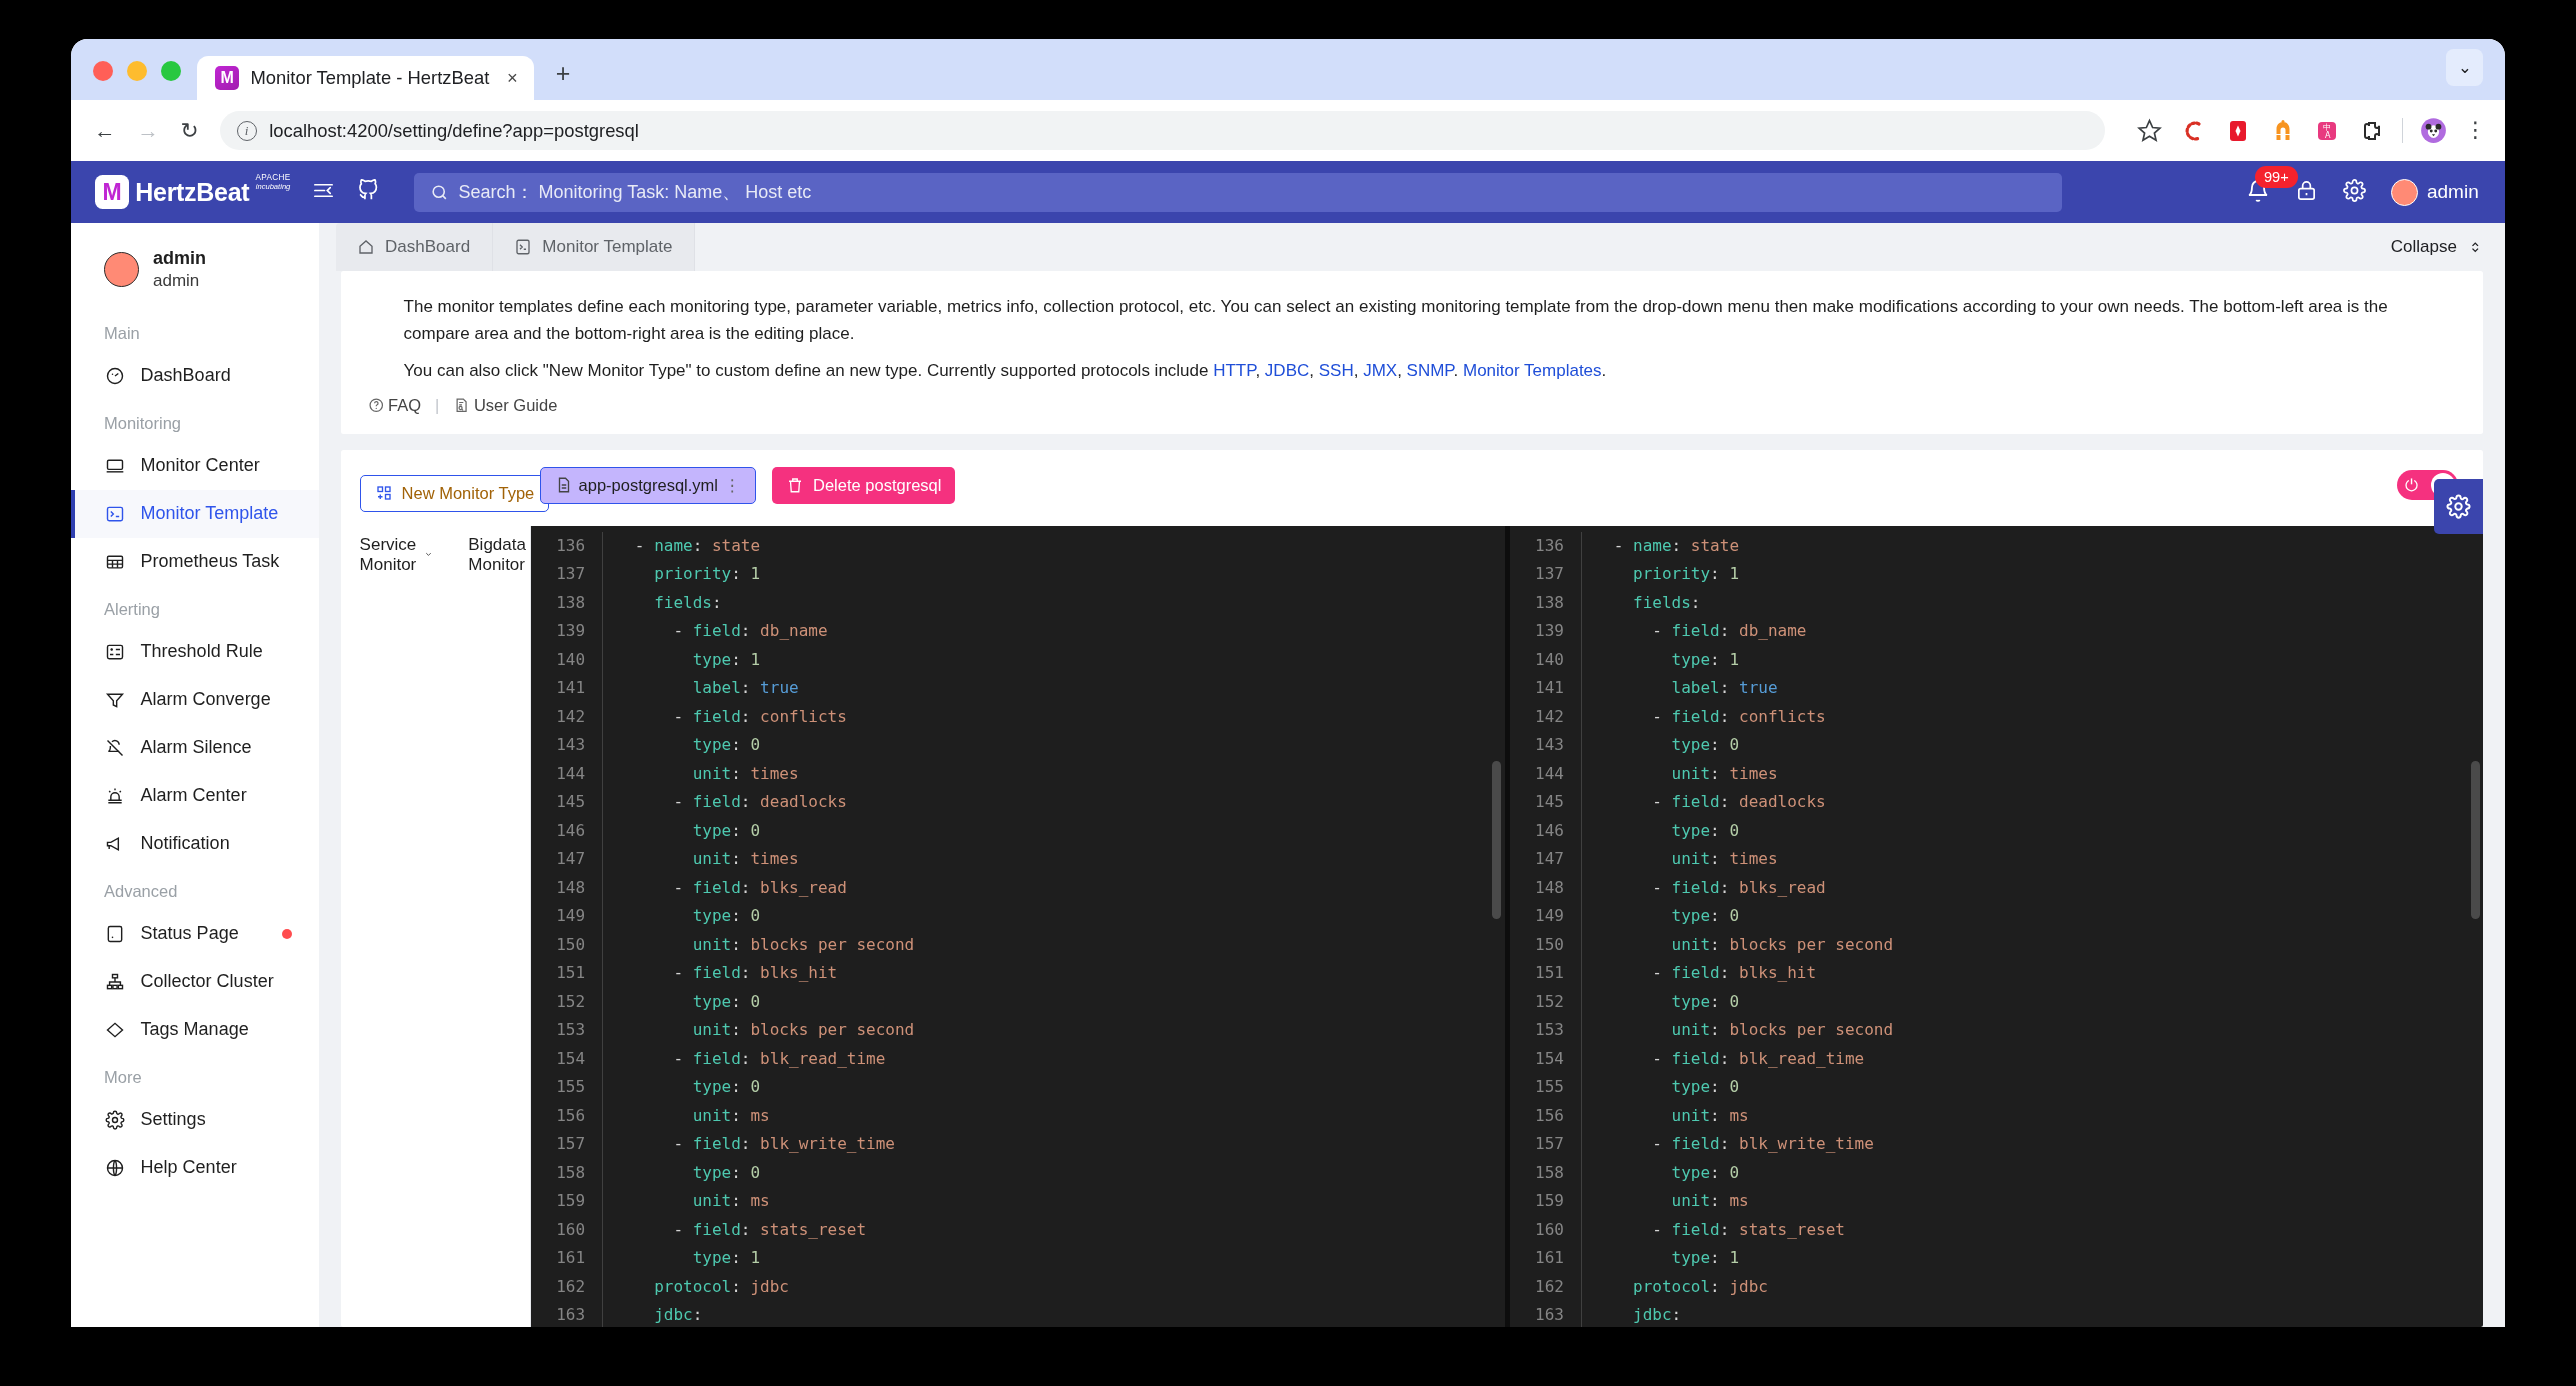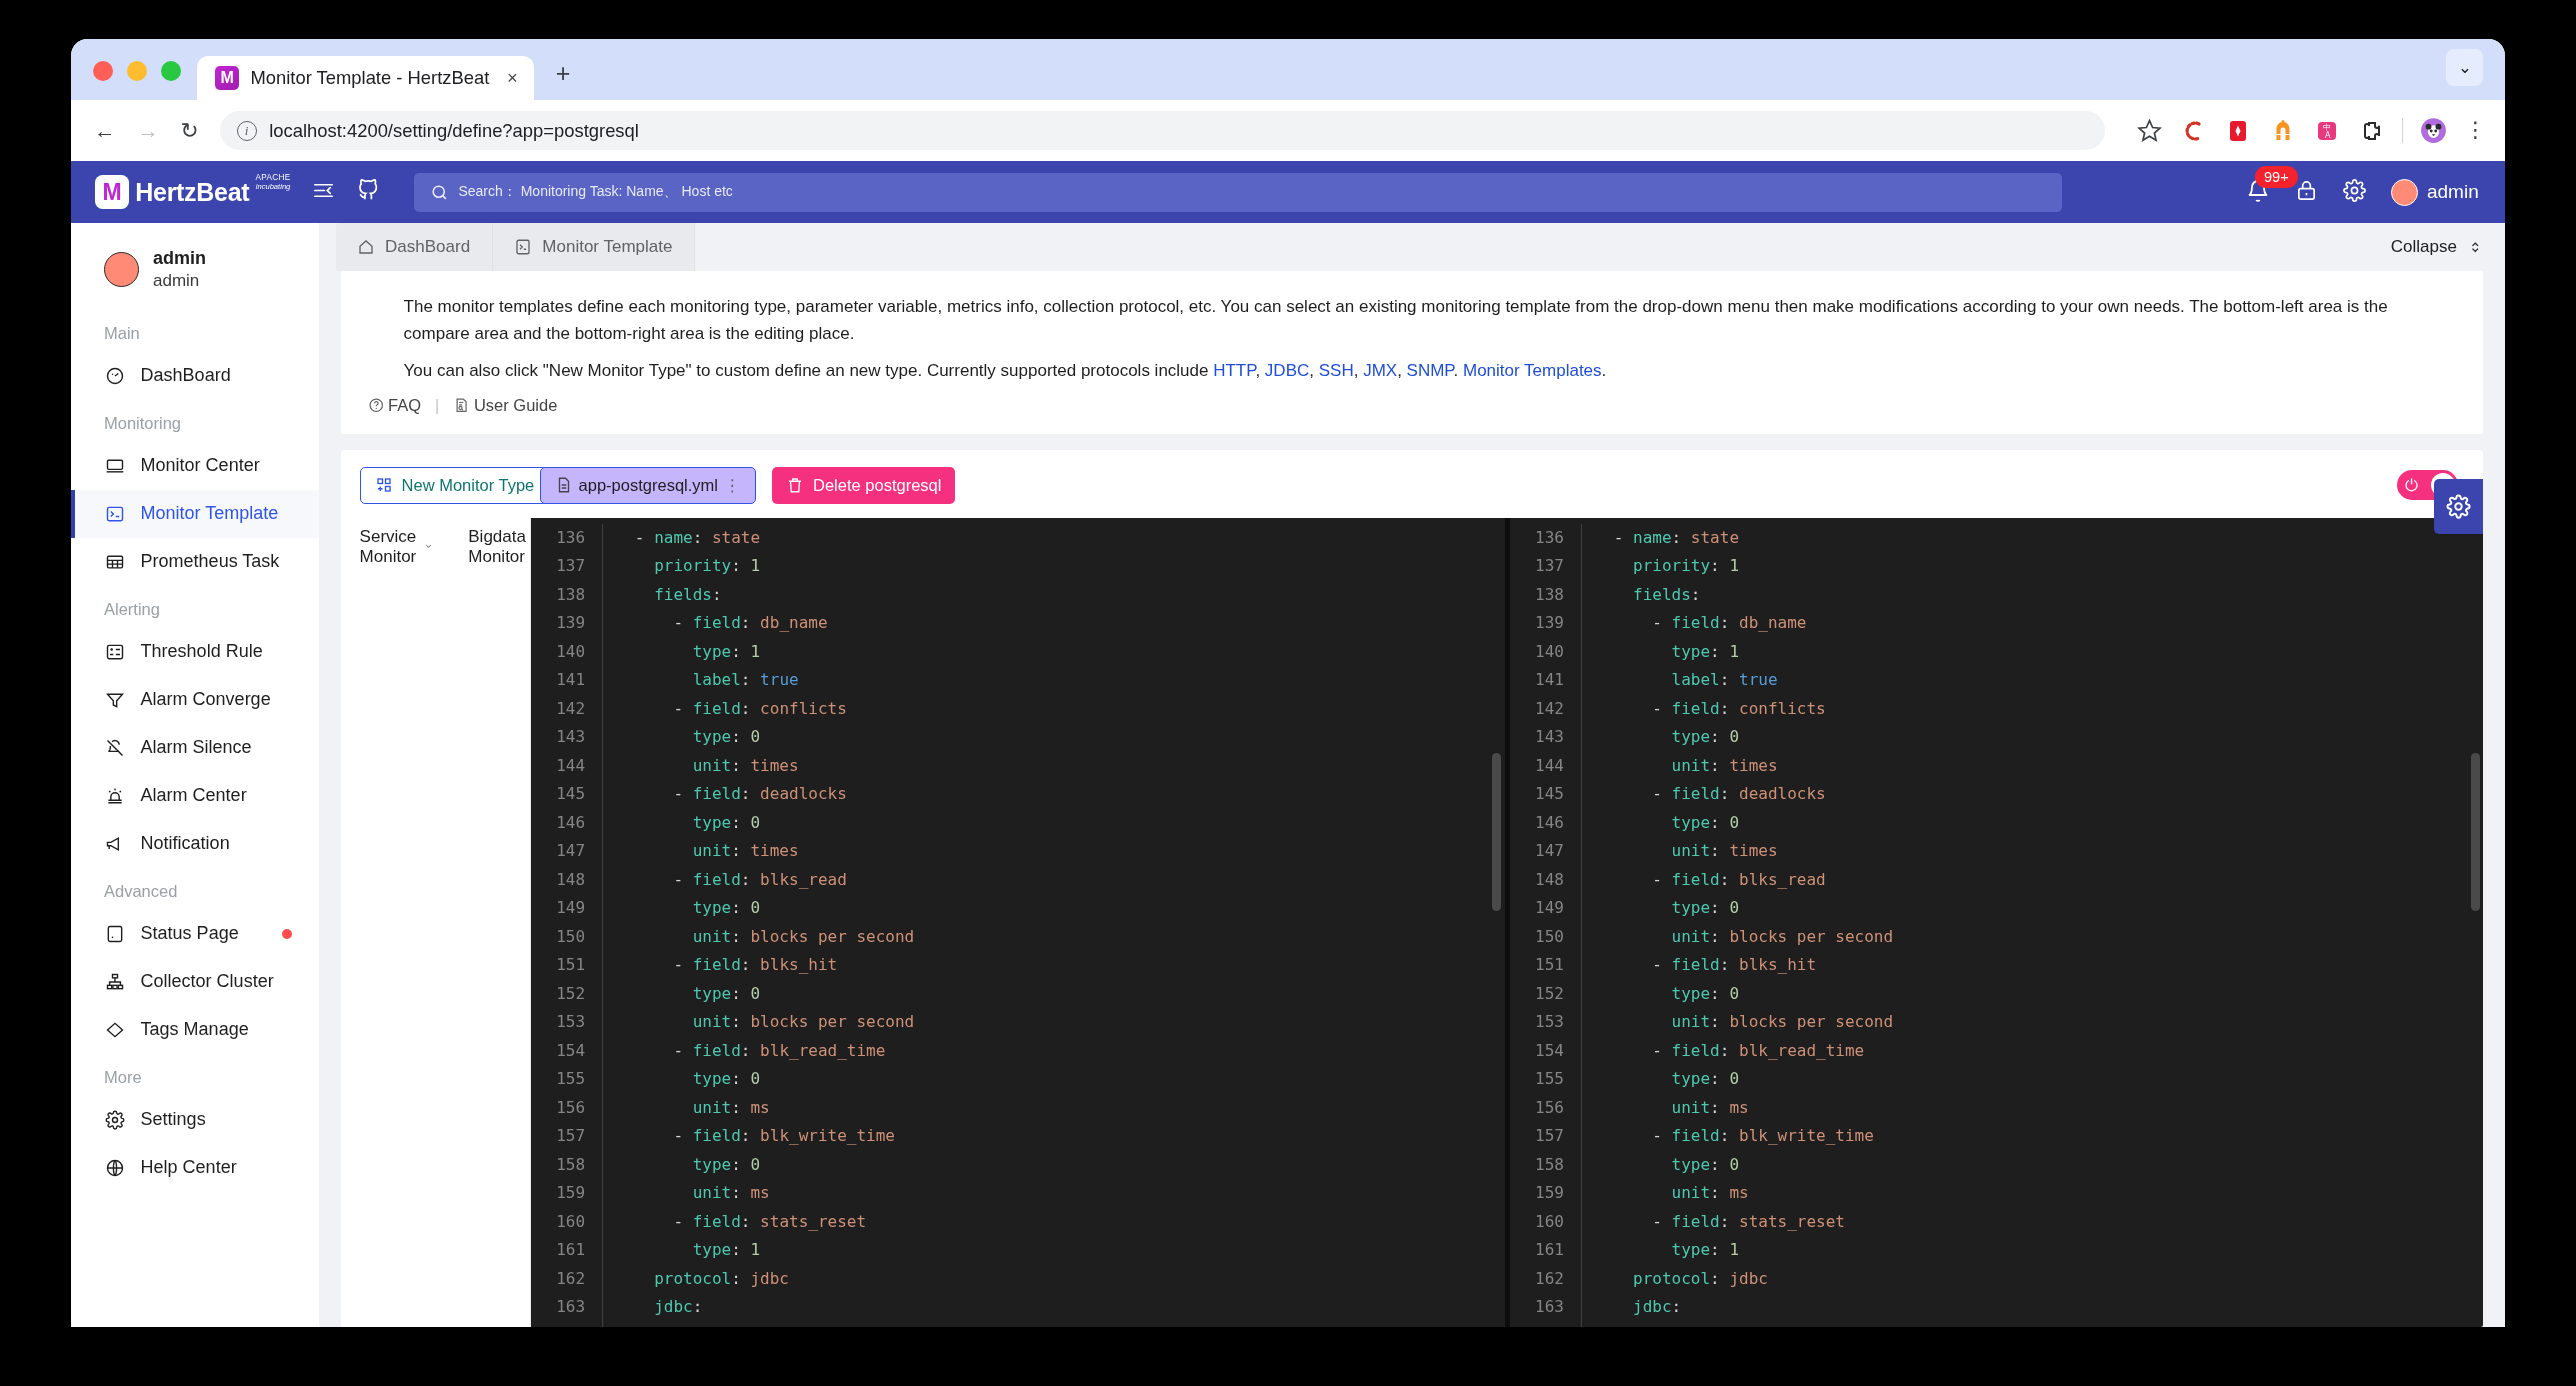--- a/index.html
+++ b/index.html
@@ -84,21 +84,21 @@
   .logo-text { color: #fff; font-size: 25px; font-weight: bold; letter-spacing: -0.3px; line-height: 34px; }
   .logo-sup { display: flex; flex-direction: column; align-items: center; margin-top: -2.5px; }
   .logo-sup span:first-child { color: #fff; font-size: 8.2px; letter-spacing: 0.3px; }
   .logo-sup span:last-child { color: #fff; font-size: 7.6px; font-style: italic; }
   .hdr-ico { color: #fff; font-size: 21.6px; cursor: pointer; line-height: 1; }
   .search-box {
     flex: 1; max-width: 1648px; height: 39px; background: #5a64c4;
     border-radius: 5px; display: flex; align-items: center;
     padding: 0 16.5px; gap: 9px; margin: 0 12.7px;
   }
-  .search-ph { color: #e8eaf6; font-size: 14px; white-space: nowrap; }
+  .search-ph { color: #e8eaf6; font-size: 18px; white-space: nowrap; }
   .hdr-right { margin-left: auto; display: flex; align-items: center; gap: 25px; padding-right: 6.3px; }
   .bell-wrap { position: relative; }
   .badge {
     position: absolute; top: -12.7px; left: 9px;
     background: #f5222d; color: #fff; font-size: 14.6px;
     border-radius: 14px; padding: 1.9px 9px; line-height: 1.25; white-space: nowrap;
   }
   .avatar-sm { width: 27px; height: 27px; border-radius: 50%; background: #ff8a75; border: 1.3px solid #fff; }
   .user-chip { display: flex; align-items: center; gap: 9px; cursor: pointer; }
   .user-name { color: #fff; font-size: 19px; }
@@ -153,21 +153,21 @@
   .content-card {
     background: #fff; margin: 16.5px 21.6px 0 21.6px; border-radius: 2.5px;
     flex: 1; display: flex; flex-direction: column; overflow: hidden; position: relative;
   }
   .ctrl-row { display: flex; align-items: flex-start; padding: 16.5px 0 0 0; }
   .left-col { width: 190px; flex: none; padding-left: 19px; }
   .btn {
     display: inline-flex; align-items: center; gap: 9px; cursor: pointer;
     font-size: 16.5px; border-radius: 5px; padding: 0 14px; height: 37px; white-space: nowrap;
   }
-  .btn-outline { border: 1.3px solid #2f54eb; color: #0f766e; background: #fff; }
+  .btn-outline { border: 1.3px solid #2f54eb; color: #a16207; background: #fff; margin-top: 8px; }
   .btn-file { border: 1.3px solid #2f54eb; color: #1f1f1f; background: #c4b5fd; gap: 6px; }
   .btn-danger { background: #f5317f; color: #ffffff; border: none; }
   .right-col { flex: 1; display: flex; align-items: center; gap: 16.5px; padding-left: 9px; }
   .toggle-area { margin-left: auto; display: flex; align-items: center; padding-right: 25px; }
   .switch {
     width: 61px; height: 30px; border-radius: 16.5px; background: #f5317f;
     display: flex; align-items: center; justify-content: space-between;
     padding: 0 3.8px; cursor: pointer;
   }
   .switch .knob { width: 24px; height: 24px; border-radius: 50%; background: #fff; order: 2; }

